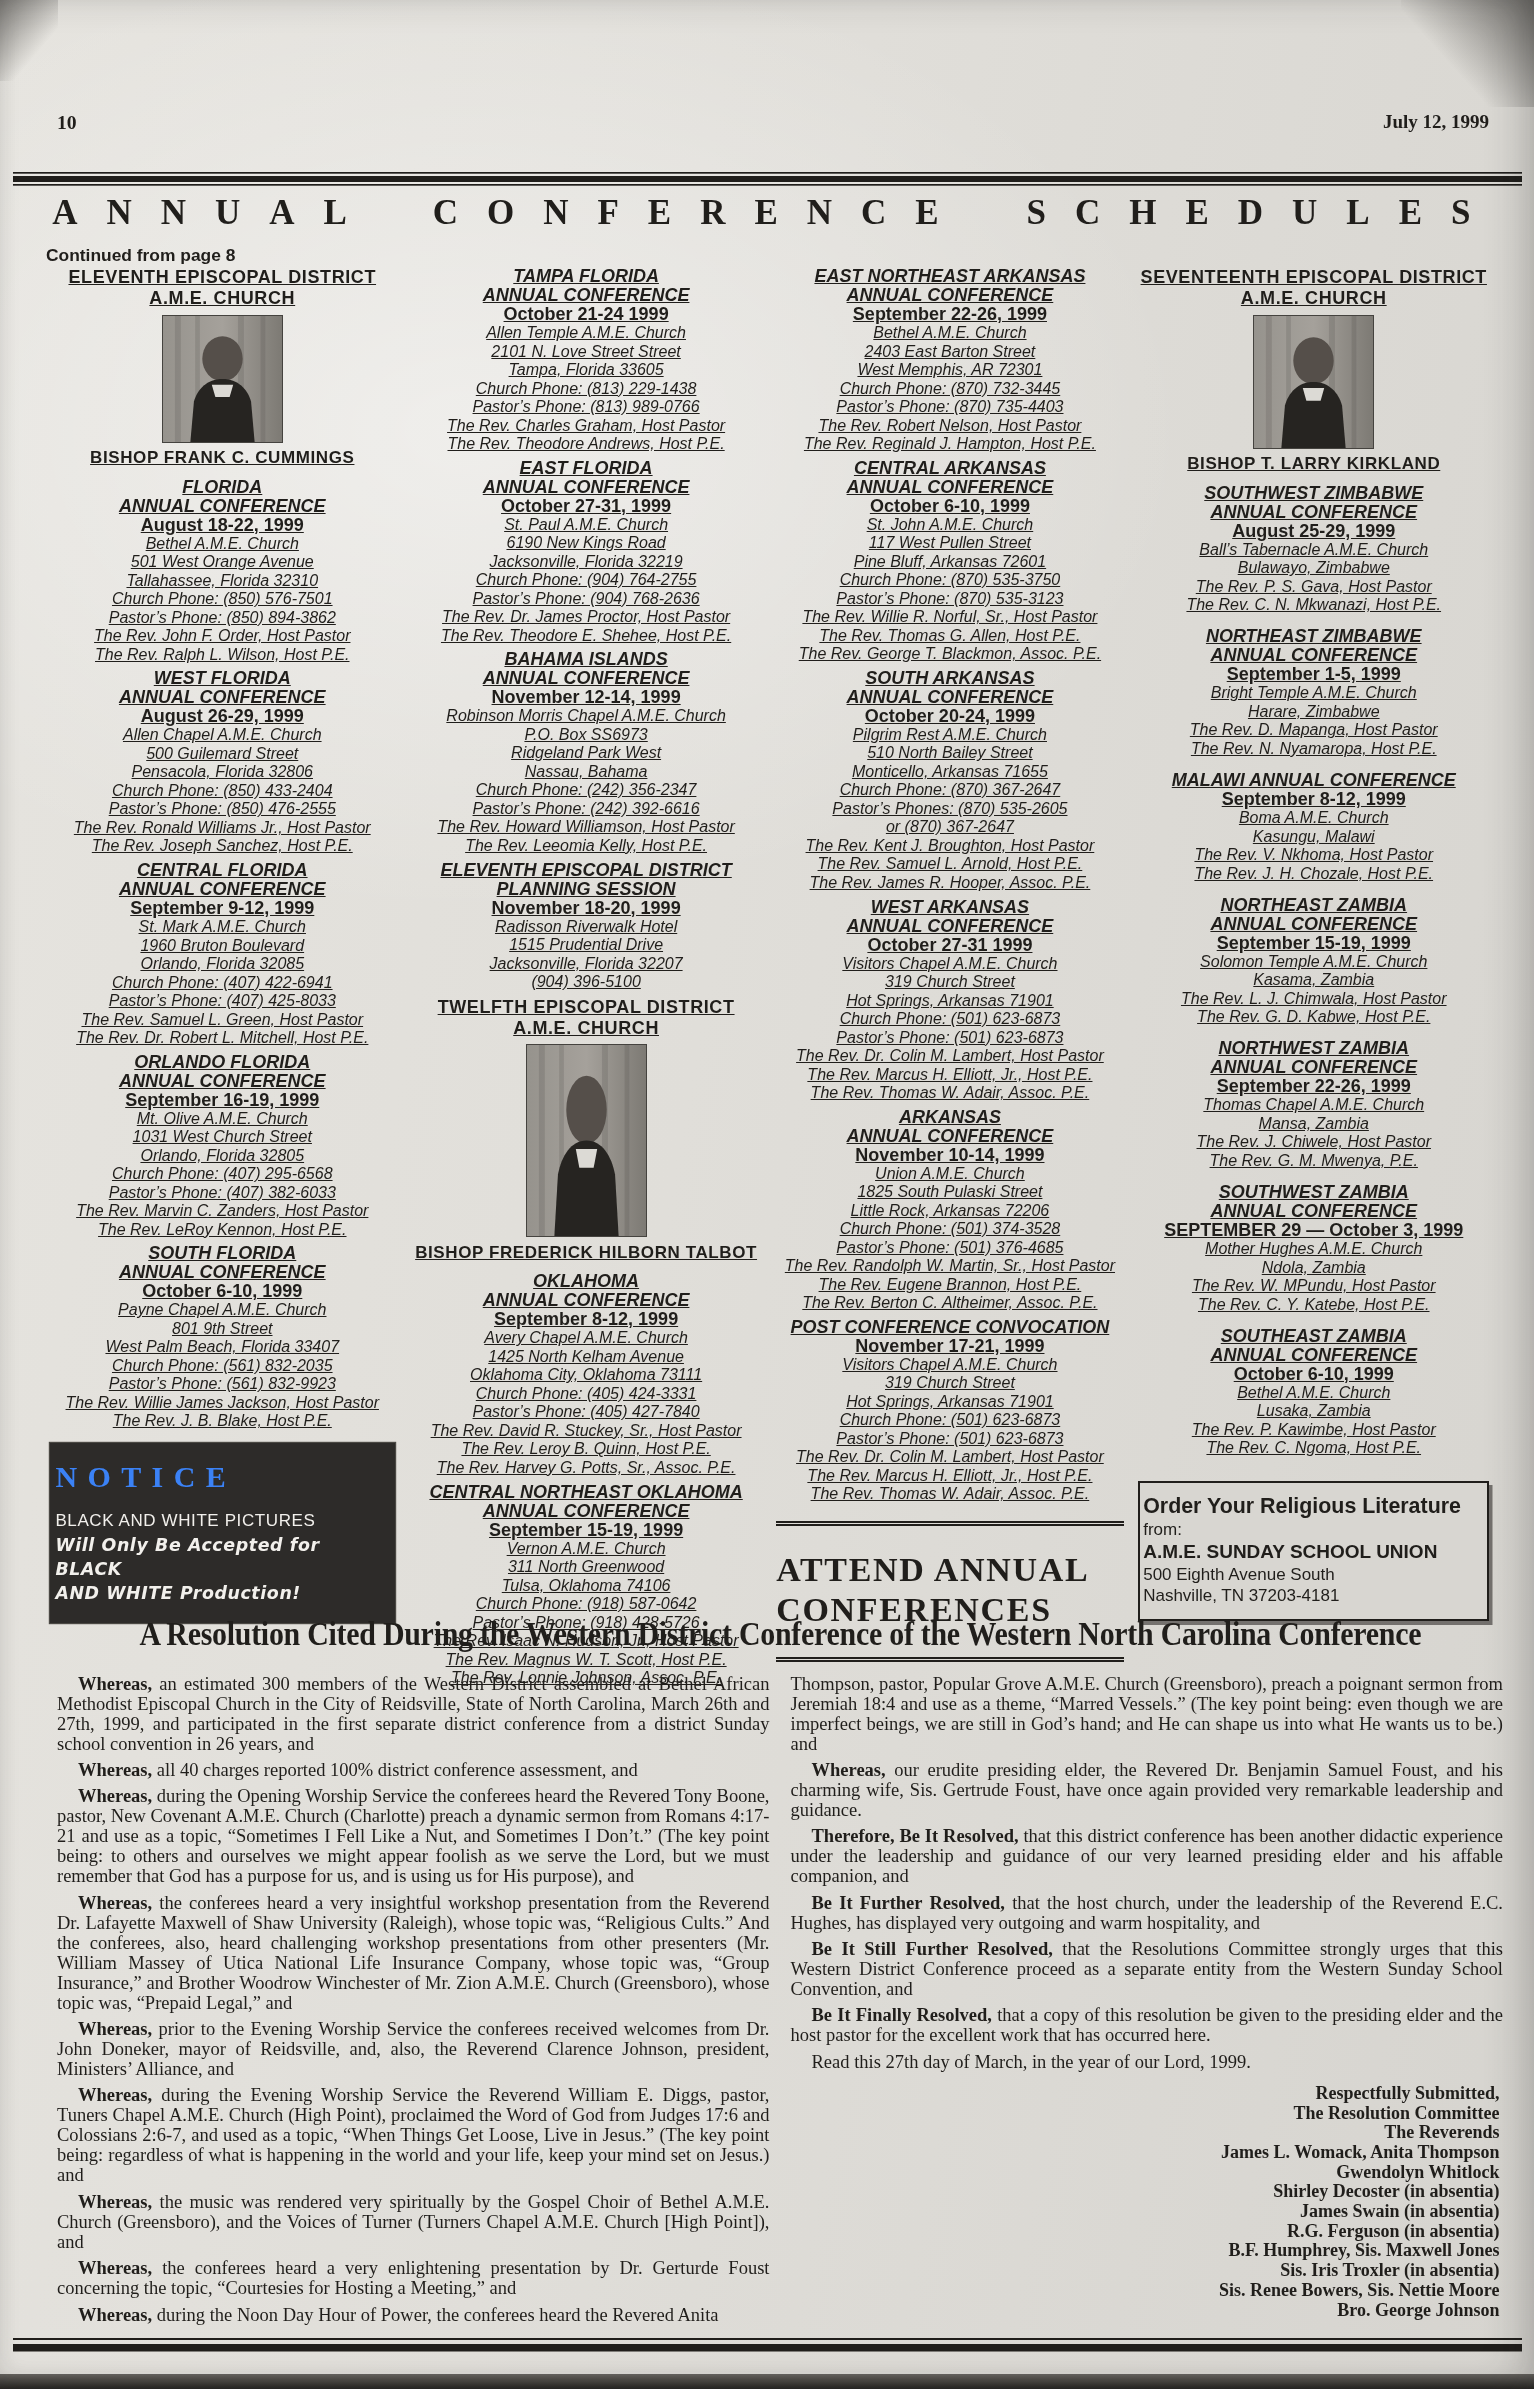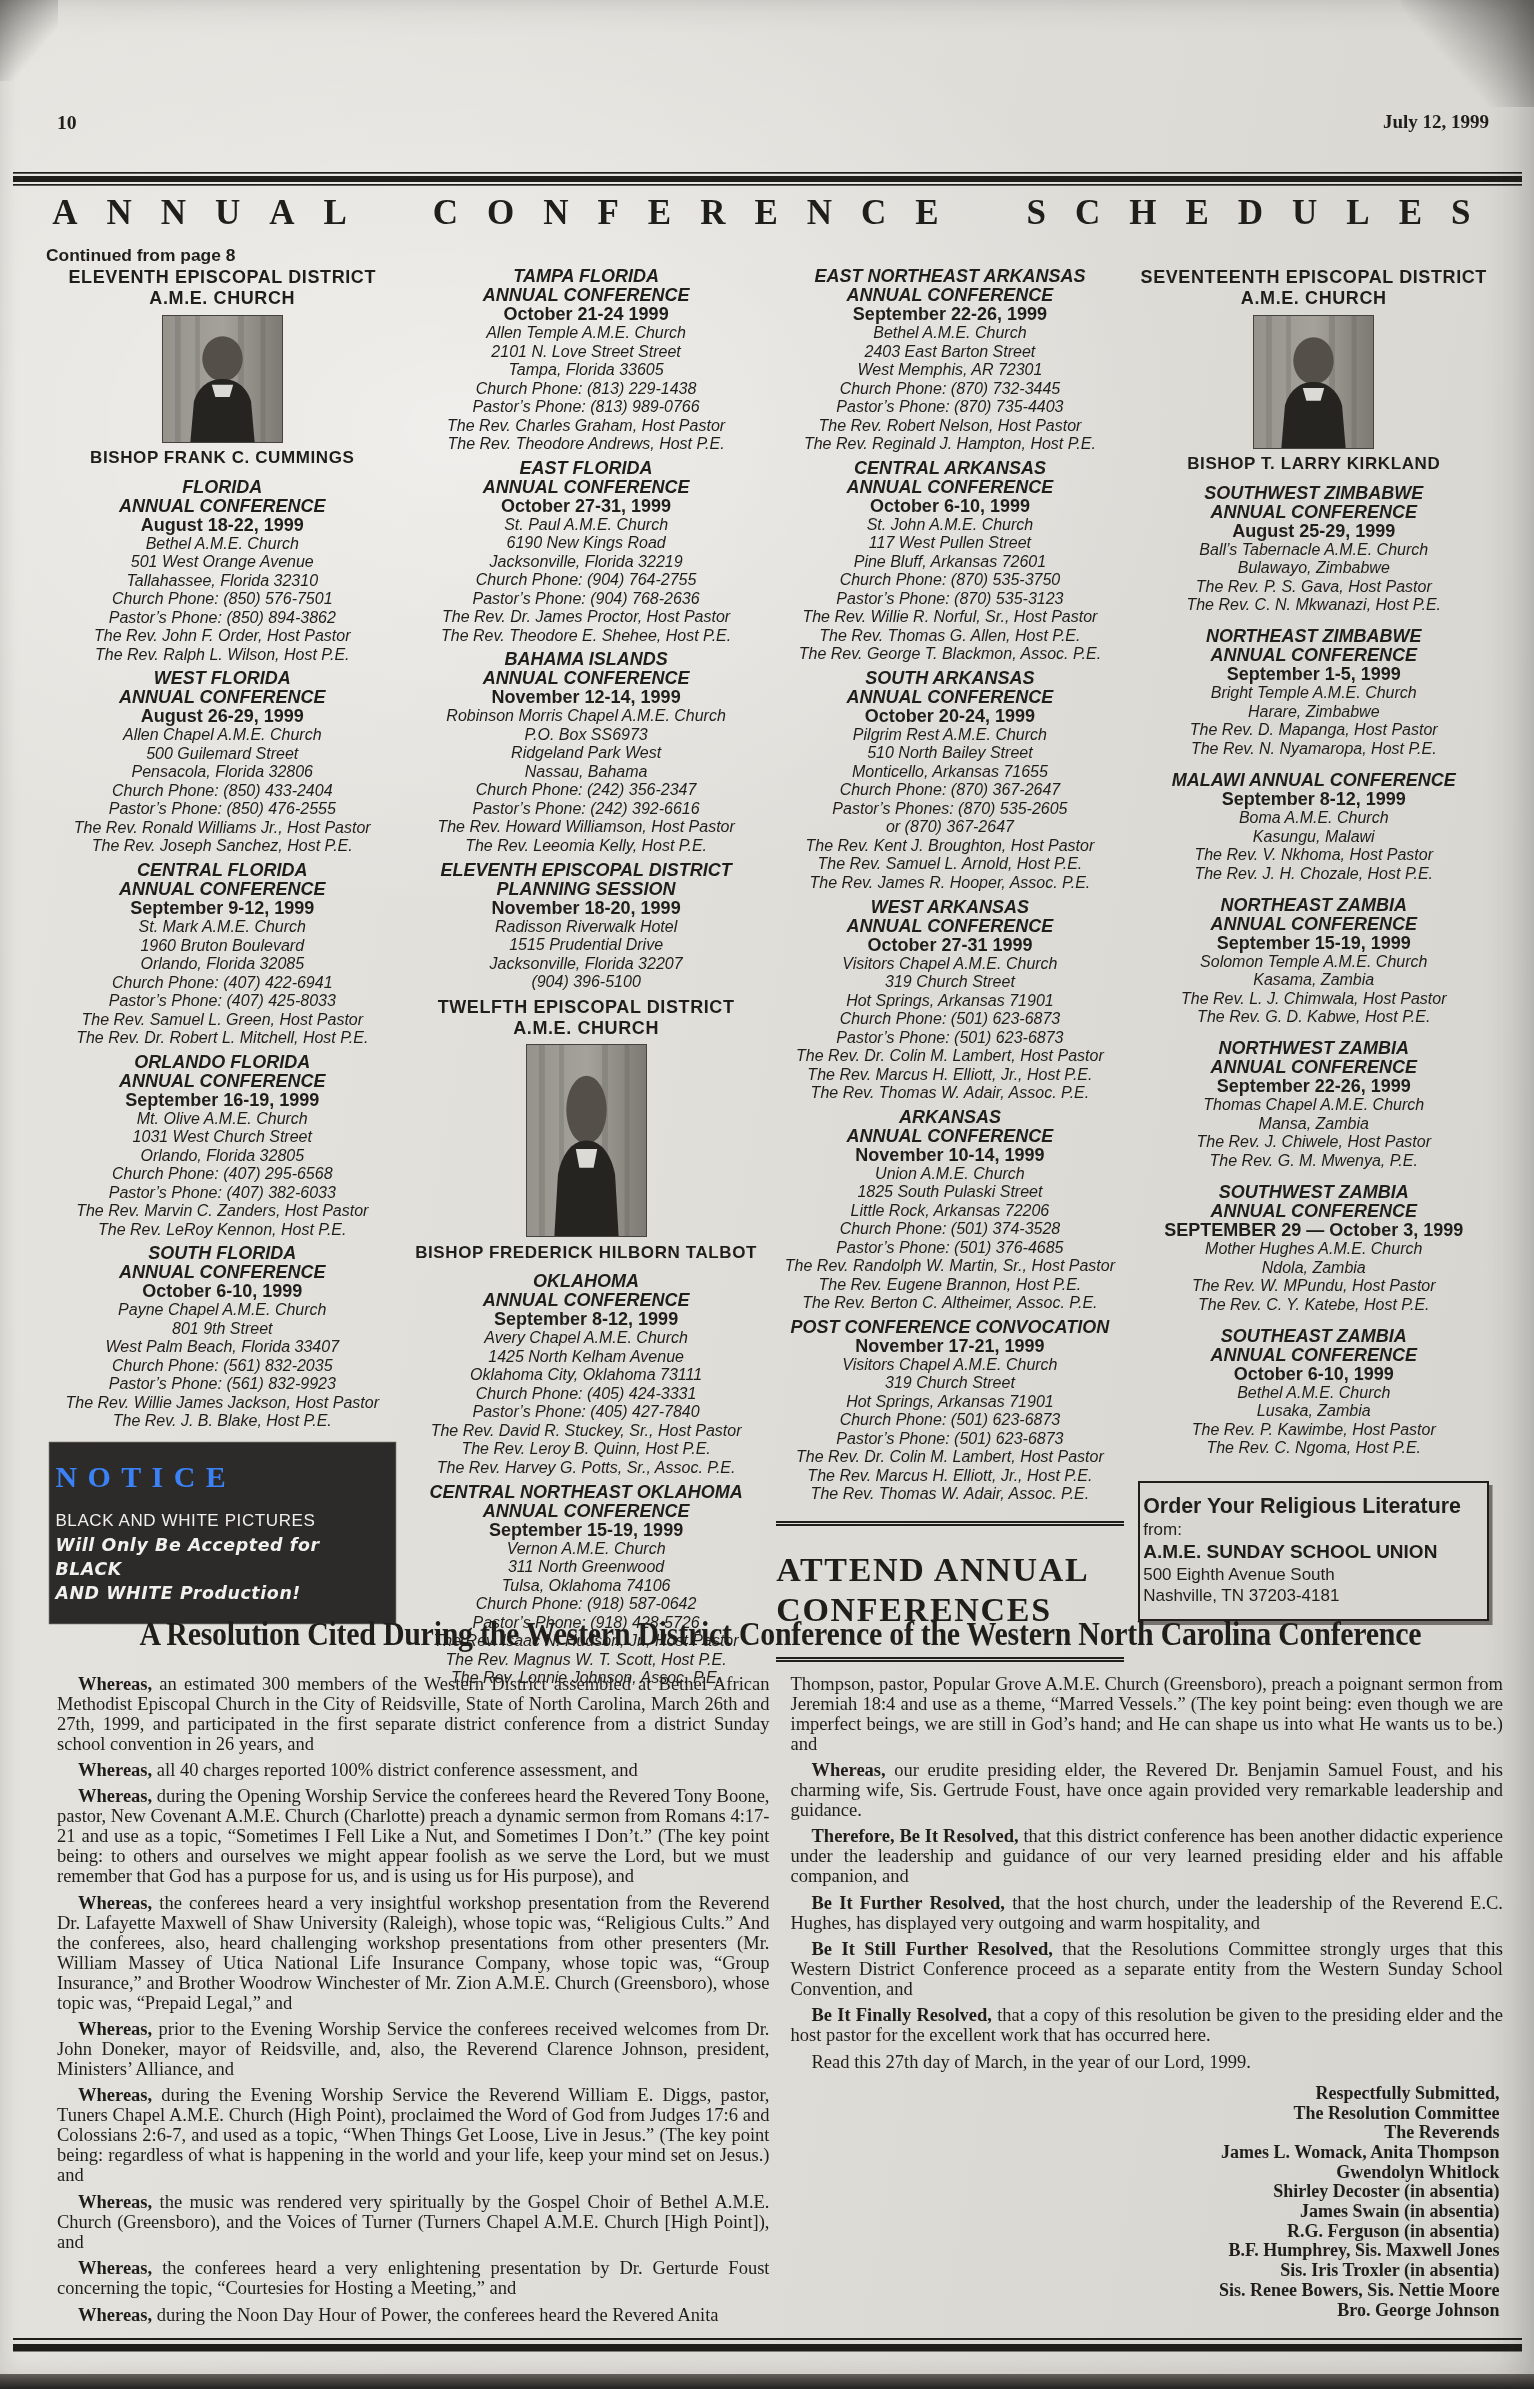--- a/index.html
+++ b/index.html
@@ -27,21 +27,21 @@
       background: linear-gradient(var(--ink),var(--ink)) 0 0.6px/100% 1.7px no-repeat,
                   linear-gradient(var(--ink),var(--ink)) 0 4.6px/100% 6.4px no-repeat,
                   linear-gradient(var(--ink),var(--ink)) 0 13.3px/100% 1.7px no-repeat; }
   .section-title{ position:absolute; top:194px; left:35px; right:17.4px; text-align:center; white-space:nowrap;
       font:bold 35px/37px "Liberation Serif",serif; letter-spacing:29px; word-spacing:21px; }
   .continued{ position:absolute; top:245px; left:46px; font:bold 17.4px "Liberation Sans",sans-serif; }
 
   
   .cols{ position:absolute; top:267px; left:45px; width:1446px; display:flex; gap:9.3px; align-items:flex-start; }
   .col{ flex:1 1 0; min-width:0; }
-  .block{ text-align:center; margin-bottom:5.2px; }
+  .block{ text-align:center; margin-bottom:5.2px;text-decoration:underline; }
   .district-line{ font:bold 18px/21.4px "Liberation Sans",sans-serif; letter-spacing:0.6px; }
   .bishop{ font:bold 17px/21px "Liberation Sans",sans-serif; letter-spacing:0.6px; margin:2.3px 0 9.3px; white-space:nowrap; }
   .conf{ margin-bottom:5.2px; }
   .col4 .conf{ margin-bottom:12.7px; }
   .conf-title{ font:italic bold 18px/19px "Liberation Sans",sans-serif; white-space:nowrap; }
   .conf-date{ font:bold 18px/19px "Liberation Sans",sans-serif; white-space:nowrap; }
   .conf-detail{ font:italic 16px/18.5px "Liberation Sans",sans-serif; white-space:nowrap; }
   .photo{ width:119px; margin:5.8px auto 5.8px; outline:1.7px solid #45433f; background:#8d8a85; }
   .photo svg{ display:block; width:100%; height:100%; }
 

